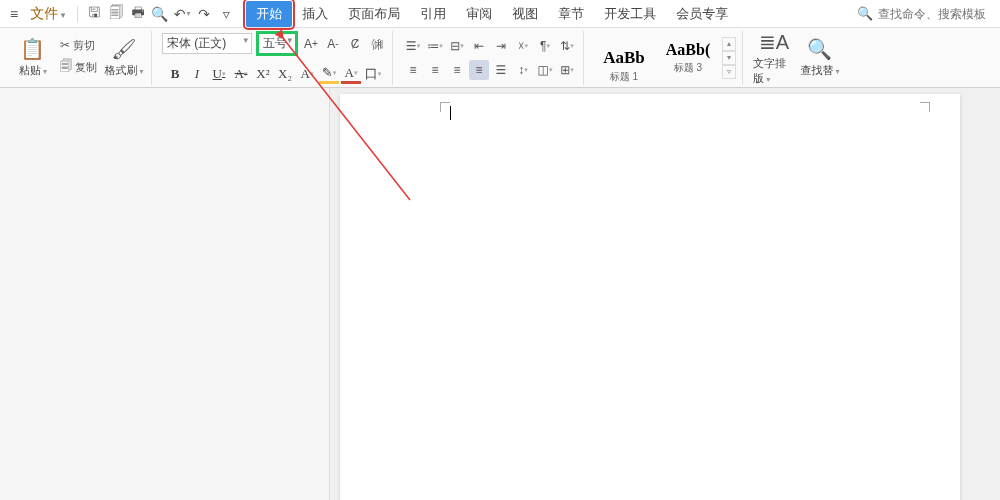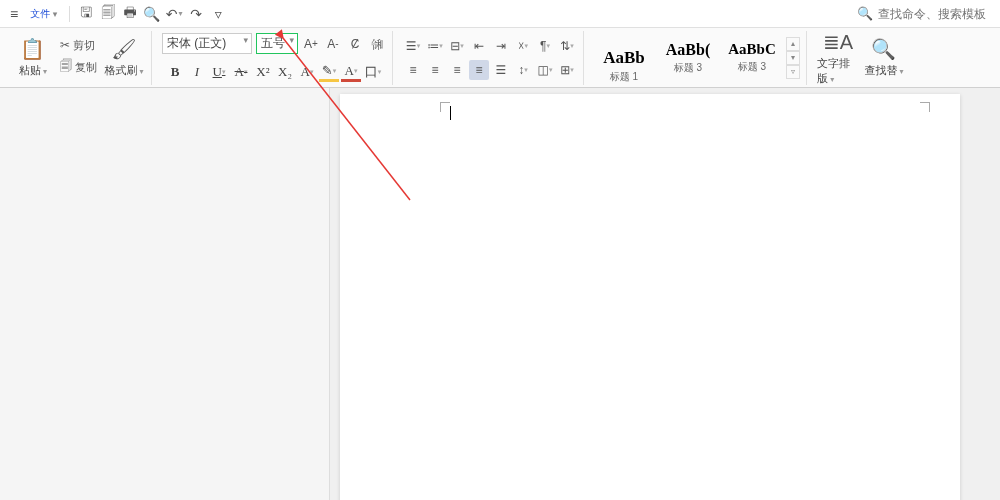--- a/index.html
+++ b/index.html
@@ -1,20 +1,20 @@
 <!DOCTYPE html>
 <html><head>
 <meta charset="utf-8">
 <style>
 * { margin: 0; padding: 0; box-sizing: border-box; }
 body { width: 1000px; height: 500px; font-family: "Microsoft YaHei", sans-serif; background: #fff; overflow: hidden; font-size: 12px; color: #333; }
 
 .menubar { height: 28px; display: flex; align-items: center; padding: 0 6px; border-bottom: 1px solid #e0e0e0; gap: 2px; }
 .menubar .hamburger { font-size: 14px; color: #555; padding: 0 4px; cursor: pointer; }
-.menubar .file-menu { padding: 2px 6px; cursor: pointer; color: #1d4ed8; font-size: 10px; }
+.menubar .file-menu { padding: 2px 6px; cursor: pointer; color: #a16207; font-size: 14px; }
 .menubar .file-menu::after { content: " ▾"; font-size: 9px; color: #888; }
 .menubar .sep { width: 1px; height: 16px; background: #ddd; margin: 0 4px; }
 .menubar .quick-icon { width: 20px; height: 20px; display: flex; align-items: center; justify-content: center; color: #555; font-size: 14px; cursor: pointer; }
 .menubar .quick-icon.dd::after { content: "▾"; font-size: 8px; margin-left: 1px; color: #999; }
 
 .tabs { display: flex; align-items: center; gap: 0; margin-left: 8px; }
 .tab { padding: 4px 10px; cursor: pointer; color: #444; font-size: 13px; border-radius: 2px; }
 .tab.active { background: #3a8ee6; color: #fff; }
 .tab.highlighted { outline: 2px solid #d83b3b; outline-offset: 1px; }
 
@@ -29,21 +29,21 @@
 .big-btn .ico { font-size: 20px; color: #555; }
 .big-btn .lbl { font-size: 11px; margin-top: 2px; }
 .big-btn .lbl::after { content: " ▾"; font-size: 8px; color: #999; }
 .stack { display: flex; flex-direction: column; gap: 2px; }
 .small-btn { display: flex; align-items: center; gap: 3px; font-size: 11px; padding: 1px 2px; cursor: pointer; color: #555; }
 .small-btn .ico { font-size: 12px; }
 
 .font-row1 { display: flex; align-items: center; gap: 4px; }
 .font-name { border: 1px solid #ccc; padding: 1px 4px; font-size: 12px; min-width: 90px; background: #fff; cursor: pointer; position: relative; }
 .font-name::after { content: "▾"; position: absolute; right: 3px; font-size: 9px; color: #888; }
-.font-size { border: 1px solid #22c55e; padding: 1px 4px; font-size: 12px; min-width: 42px; background: #fff; cursor: pointer; position: relative; }
+.font-size { border: 3px solid #22c55e; padding: 1px 4px; font-size: 12px; min-width: 42px; background: #fff; cursor: pointer; position: relative; }
 .font-size::after { content: "▾"; position: absolute; right: 3px; font-size: 9px; color: #888; }
 .mini-icon { width: 18px; height: 18px; display: flex; align-items: center; justify-content: center; font-size: 12px; cursor: pointer; color: #555; }
 
 .font-row2 { display: flex; align-items: center; gap: 2px; margin-top: 4px; }
 .fmt { width: 20px; height: 20px; display: flex; align-items: center; justify-content: center; font-size: 13px; cursor: pointer; font-family: "Times New Roman", serif; color: #444; }
 .fmt.dd::after { content: "▾"; font-size: 7px; color: #aaa; }
 
 .para-icon { width: 20px; height: 20px; display: flex; align-items: center; justify-content: center; cursor: pointer; font-size: 12px; color: #555; }
 .para-icon.dd::after { content: "▾"; font-size: 7px; color: #aaa; }
 .para-row { display: flex; gap: 2px; }
@@ -77,20 +77,31 @@
   <span class="file-menu">文件</span>
   <span class="sep"></span>
   <span class="quick-icon">🖫</span>
   <span class="quick-icon">🗐</span>
   <span class="quick-icon">🖶</span>
   <span class="quick-icon">🔍</span>
   <span class="quick-icon dd">↶</span>
   <span class="quick-icon">↷</span>
   <span class="quick-icon">▿</span>
 
+  <div class="tabs">
+    <span class="tab active highlighted">开始</span>
+    <span class="tab">插入</span>
+    <span class="tab">页面布局</span>
+    <span class="tab">引用</span>
+    <span class="tab">审阅</span>
+    <span class="tab">视图</span>
+    <span class="tab">章节</span>
+    <span class="tab">开发工具</span>
+    <span class="tab">会员专享</span>
+  </div>
 
   <div class="search-area">
     <span class="mag">🔍</span>
     <input type="text" placeholder="查找命令、搜索模板" style="">
   </div>
 </div>
 
 <div class="ribbon">
 
   <div class="ribbon-group">
@@ -162,24 +173,20 @@
 
   <div class="ribbon-group">
     <div class="style-box">
       <span class="style-preview sp1">AaBb</span>
       <span class="style-name">标题 1</span>
     </div>
     <div class="style-box">
       <span class="style-preview sp2">AaBb(</span>
       <span class="style-name">标题 3</span>
     </div>
-    <div class="style-box">
-      <span class="style-preview sp3">AaBbC</span>
-      <span class="style-name">标题 3</span>
-    </div>
     <div class="style-scroll">
       <span>▴</span>
       <span>▾</span>
       <span>▿</span>
     </div>
   </div>
 
   <div class="ribbon-group">
     <div class="big-btn">
       <span class="ico">≣A</span>

